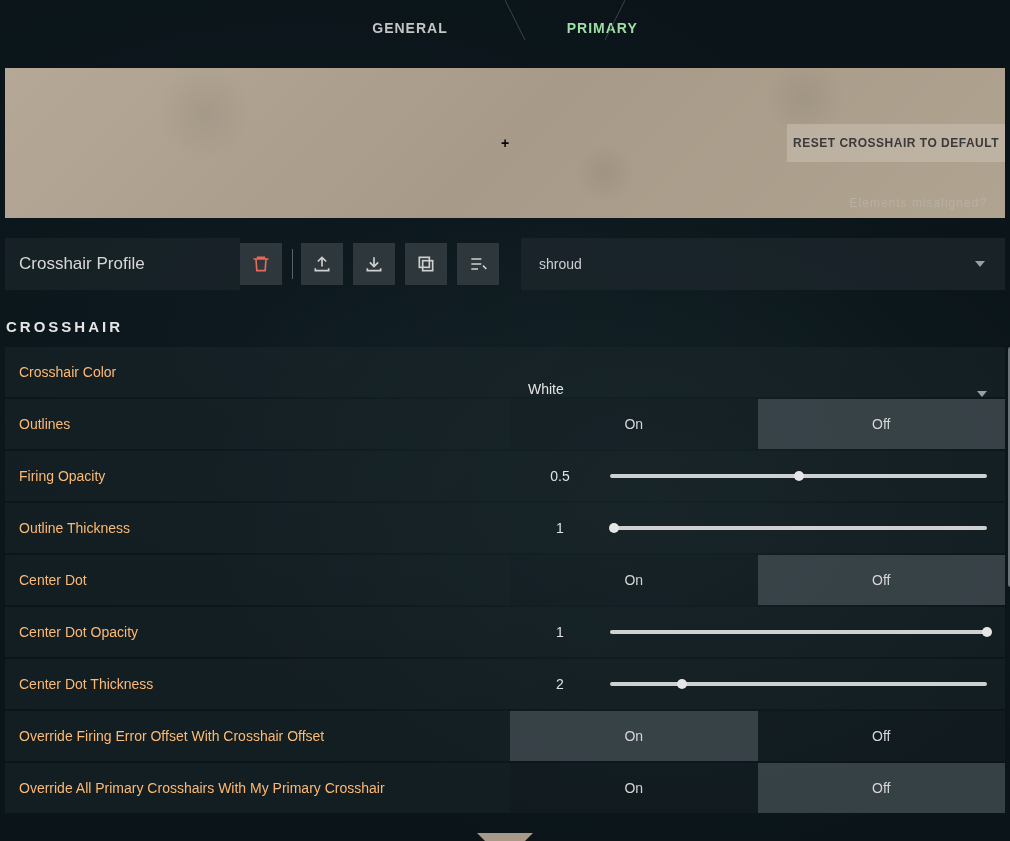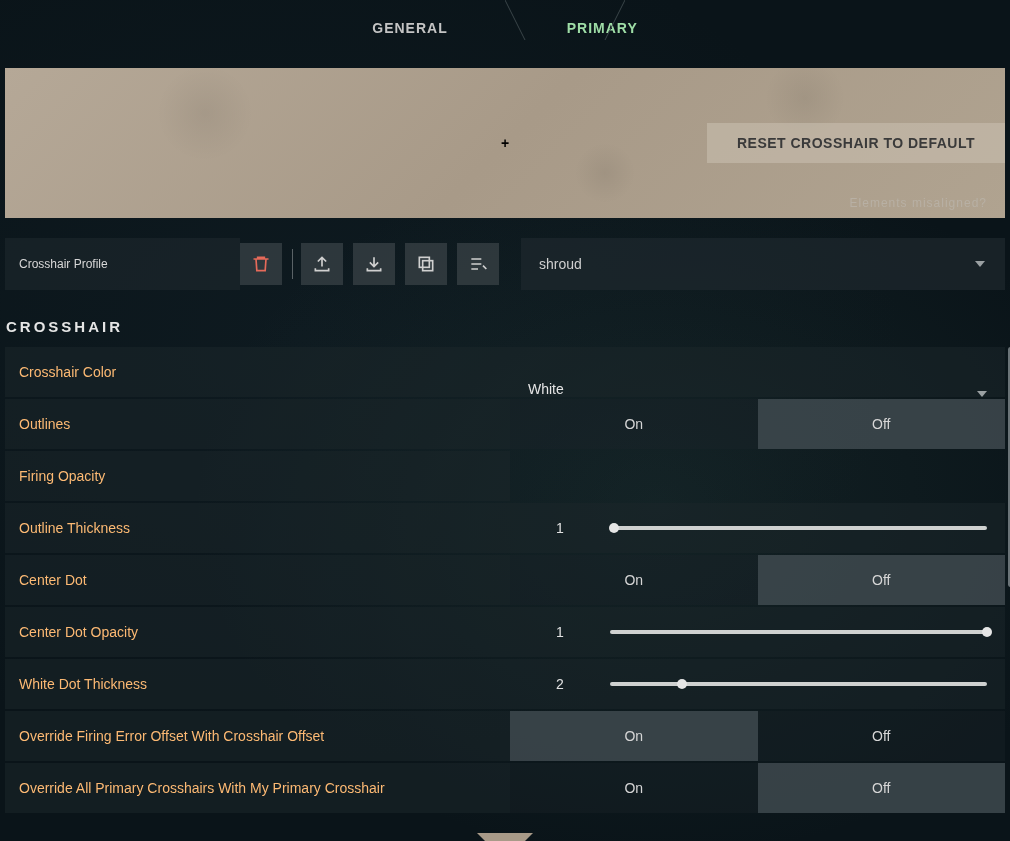--- a/index.html
+++ b/index.html
@@ -58,24 +58,24 @@
     font-size: 14px;
     font-weight: bold;
   }
   .reset-btn {
     position: absolute;
     right: 0;
     top: 50%;
     transform: translateY(-50%);
     background: rgba(200,190,175,0.6);
     color: #3a3a3a;
-    font-size: 14px;
+    font-size: 12px;
     font-weight: bold;
     letter-spacing: 0.5px;
-    padding: 12px 30px;
+    padding: 12px 6px;
     cursor: pointer;
   }
   .misaligned {
     position: absolute;
     right: 18px;
     bottom: 8px;
     font-size: 12px;
     color: #b8b0a4;
     letter-spacing: 1px;
   }
@@ -97,21 +97,21 @@
     height: 52px;
     gap: 0;
   }
   .profile-label-cell {
     background: rgba(30,40,45,0.6);
     height: 52px;
     display: flex;
     align-items: center;
     padding: 0 14px;
     flex: 0 0 235px;
-    font-size: 12px;
+    font-size: 17px;
     color: #d8d8d8;
   }
   .icon-btn {
     width: 42px;
     height: 42px;
     background: rgba(60,68,72,0.7);
     margin-right: 10px;
     display: flex;
     align-items: center;
     justify-content: center;
@@ -323,20 +323,28 @@
   <div class="row">
     <div class="row-label">Outlines</div>
     <div class="row-control toggle-group">
       <div class="toggle-opt">On</div>
       <div class="toggle-opt selected">Off</div>
     </div>
   </div>
 
   <div class="row">
     <div class="row-label">Firing Opacity</div>
+    <div class="row-control slider-control">
+      <div class="slider-value">0.5</div>
+      <div class="slider-track-wrap">
+          <div class="slider-track">
+            <div class="slider-thumb" style="left:50%"></div>
+          </div>
+        </div>
+    </div>
   </div>
 
   <div class="row">
     <div class="row-label">Outline Thickness</div>
     <div class="row-control slider-control">
       <div class="slider-value">1</div>
       <div class="slider-track-wrap">
           <div class="slider-track">
             <div class="slider-thumb" style="left:1%"></div>
           </div>
@@ -358,21 +366,21 @@
       <div class="slider-value">1</div>
       <div class="slider-track-wrap">
           <div class="slider-track">
             <div class="slider-thumb" style="left:100%"></div>
           </div>
         </div>
     </div>
   </div>
 
   <div class="row">
-    <div class="row-label">White Dot Thickness</div>
+    <div class="row-label">Center Dot Thickness</div>
     <div class="row-control slider-control">
       <div class="slider-value">2</div>
       <div class="slider-track-wrap">
           <div class="slider-track">
             <div class="slider-thumb" style="left:19%"></div>
           </div>
         </div>
     </div>
   </div>
 

